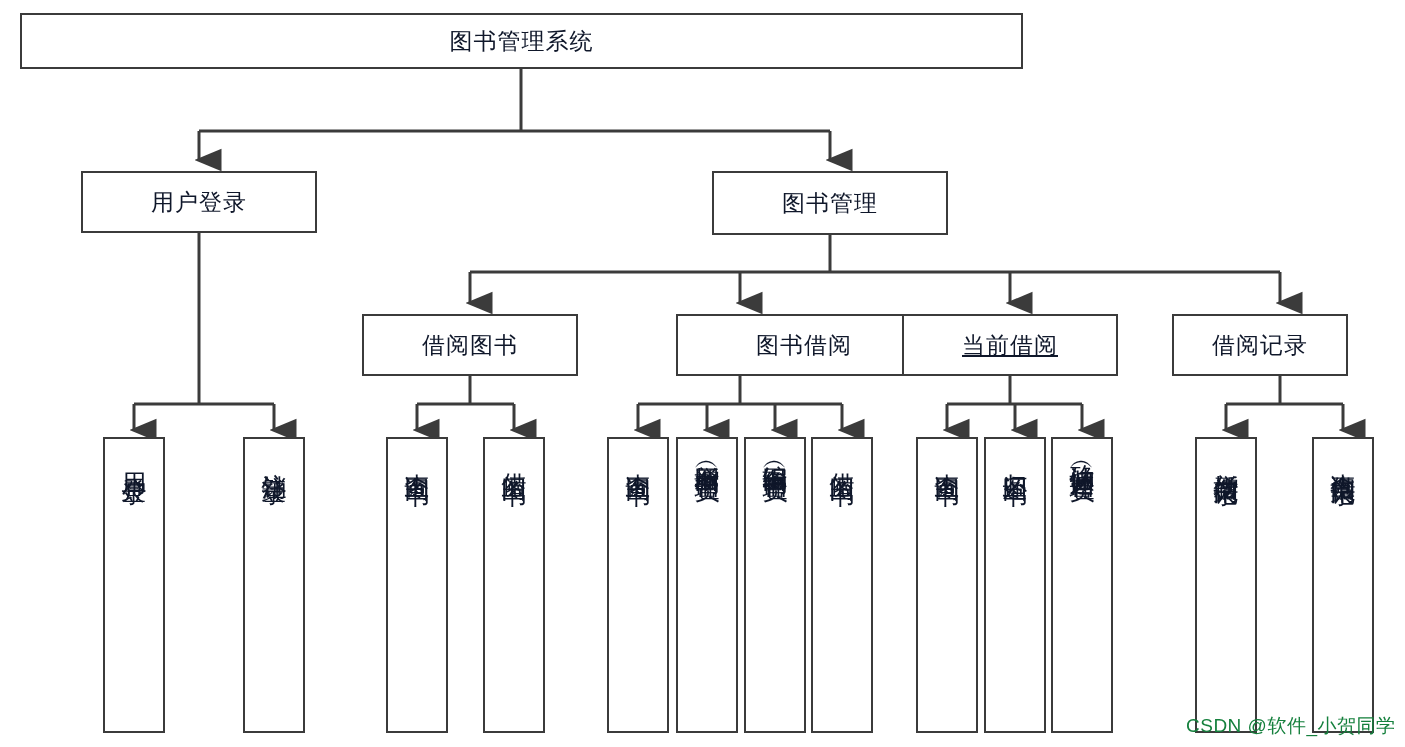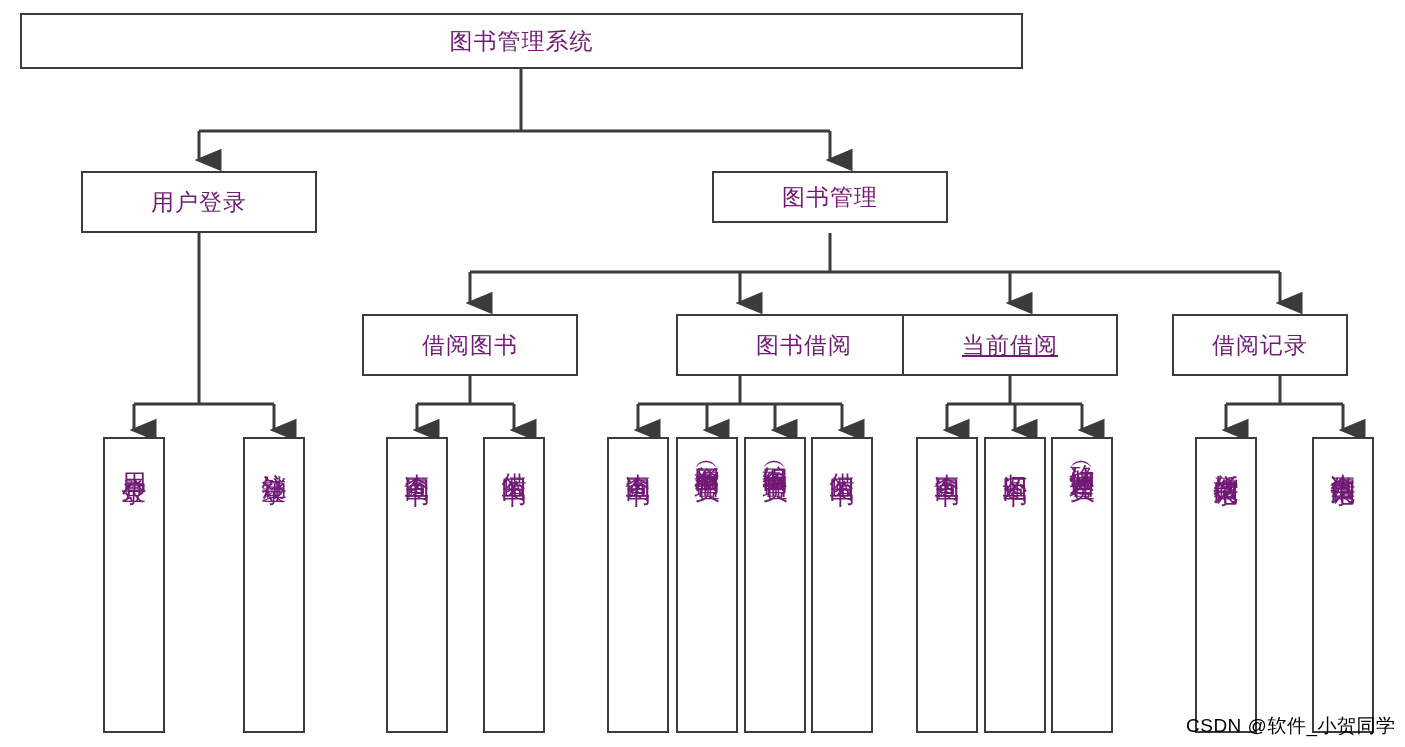--- a/index.html
+++ b/index.html
@@ -27,21 +27,21 @@
     pointer-events: none;
   }
   .node {
     position: absolute;
     box-sizing: border-box;
     background: #ffffff;
     border: 2px solid #3b3b3b;
     display: flex;
     align-items: center;
     justify-content: center;
-    color: #701a75;
+    color: #0f172a;
     text-align: right;
   }
   .node.horiz {
     font-size: 23px;
     letter-spacing: 1px;
   }
   .node.vert {
     align-items: flex-start;
     justify-content: center;
     padding-top: 14px;
@@ -58,21 +58,21 @@
     letter-spacing: 2px;
   }
   .node.vert.tall {
     padding-top: 6px;
   }
   .watermark {
     position: absolute;
     left: 1186px;
     top: 713px;
     font-size: 19px;
-    color: #000000;
+    color: #15803d;
     white-space: nowrap;
     letter-spacing: 0.5px;
   }
 </style>
 </head>
 <body>
 
 <div id="canvas">
 
   <svg class="wires" viewBox="0 0 1405 747" xmlns="http://www.w3.org/2000/svg">
@@ -126,21 +126,21 @@
     </g>
   </svg>
 
   <div class="node horiz" style="left:20px; top:13px; width:1003px; height:56px;">
     <span>图书管理系统</span>
   </div>
 
   <div class="node horiz" style="left:81px; top:171px; width:236px; height:62px;">
     <span>用户登录</span>
   </div>
-  <div class="node horiz" style="left:712px; top:171px; width:236px; height:52px;">
+  <div class="node horiz" style="left:712px; top:171px; width:236px; height:64px;">
     <span>图书管理</span>
   </div>
 
   <div class="node horiz" style="left:362px; top:314px; width:216px; height:62px;">
     <span>借阅图书</span>
   </div>
   <div class="node horiz" style="left:632px; top:314px; width:256px; height:62px;margin-left:44px;">
     <span>图书借阅</span>
   </div>
   <div class="node horiz" style="left:902px; top:314px; width:216px; height:62px;text-decoration:underline;">

